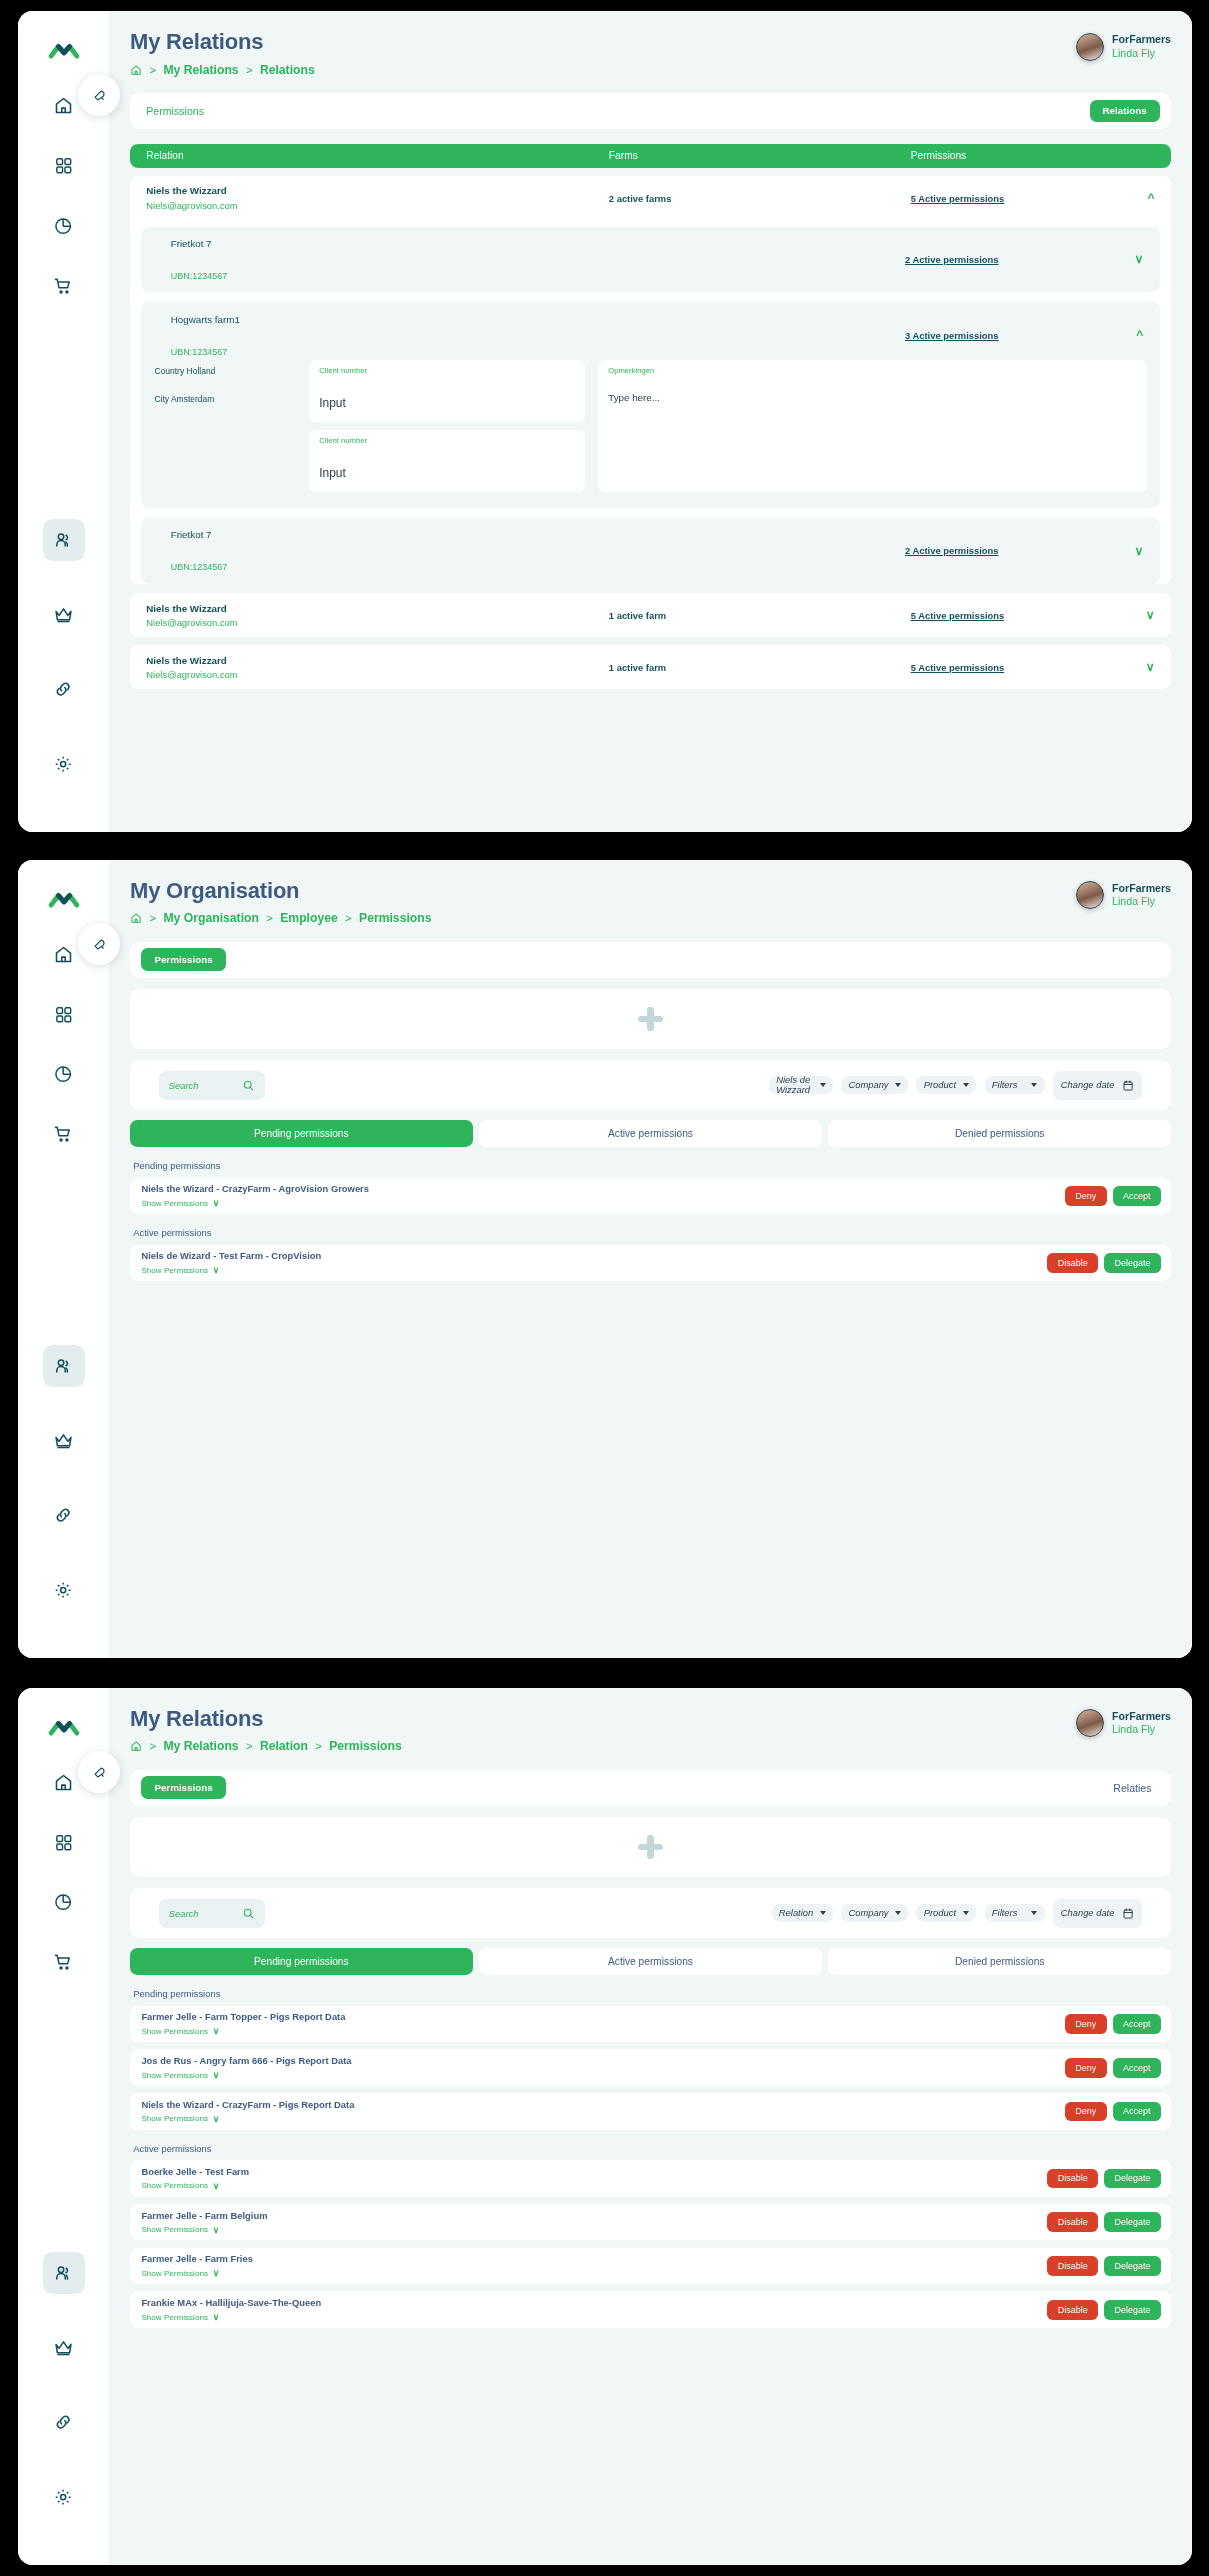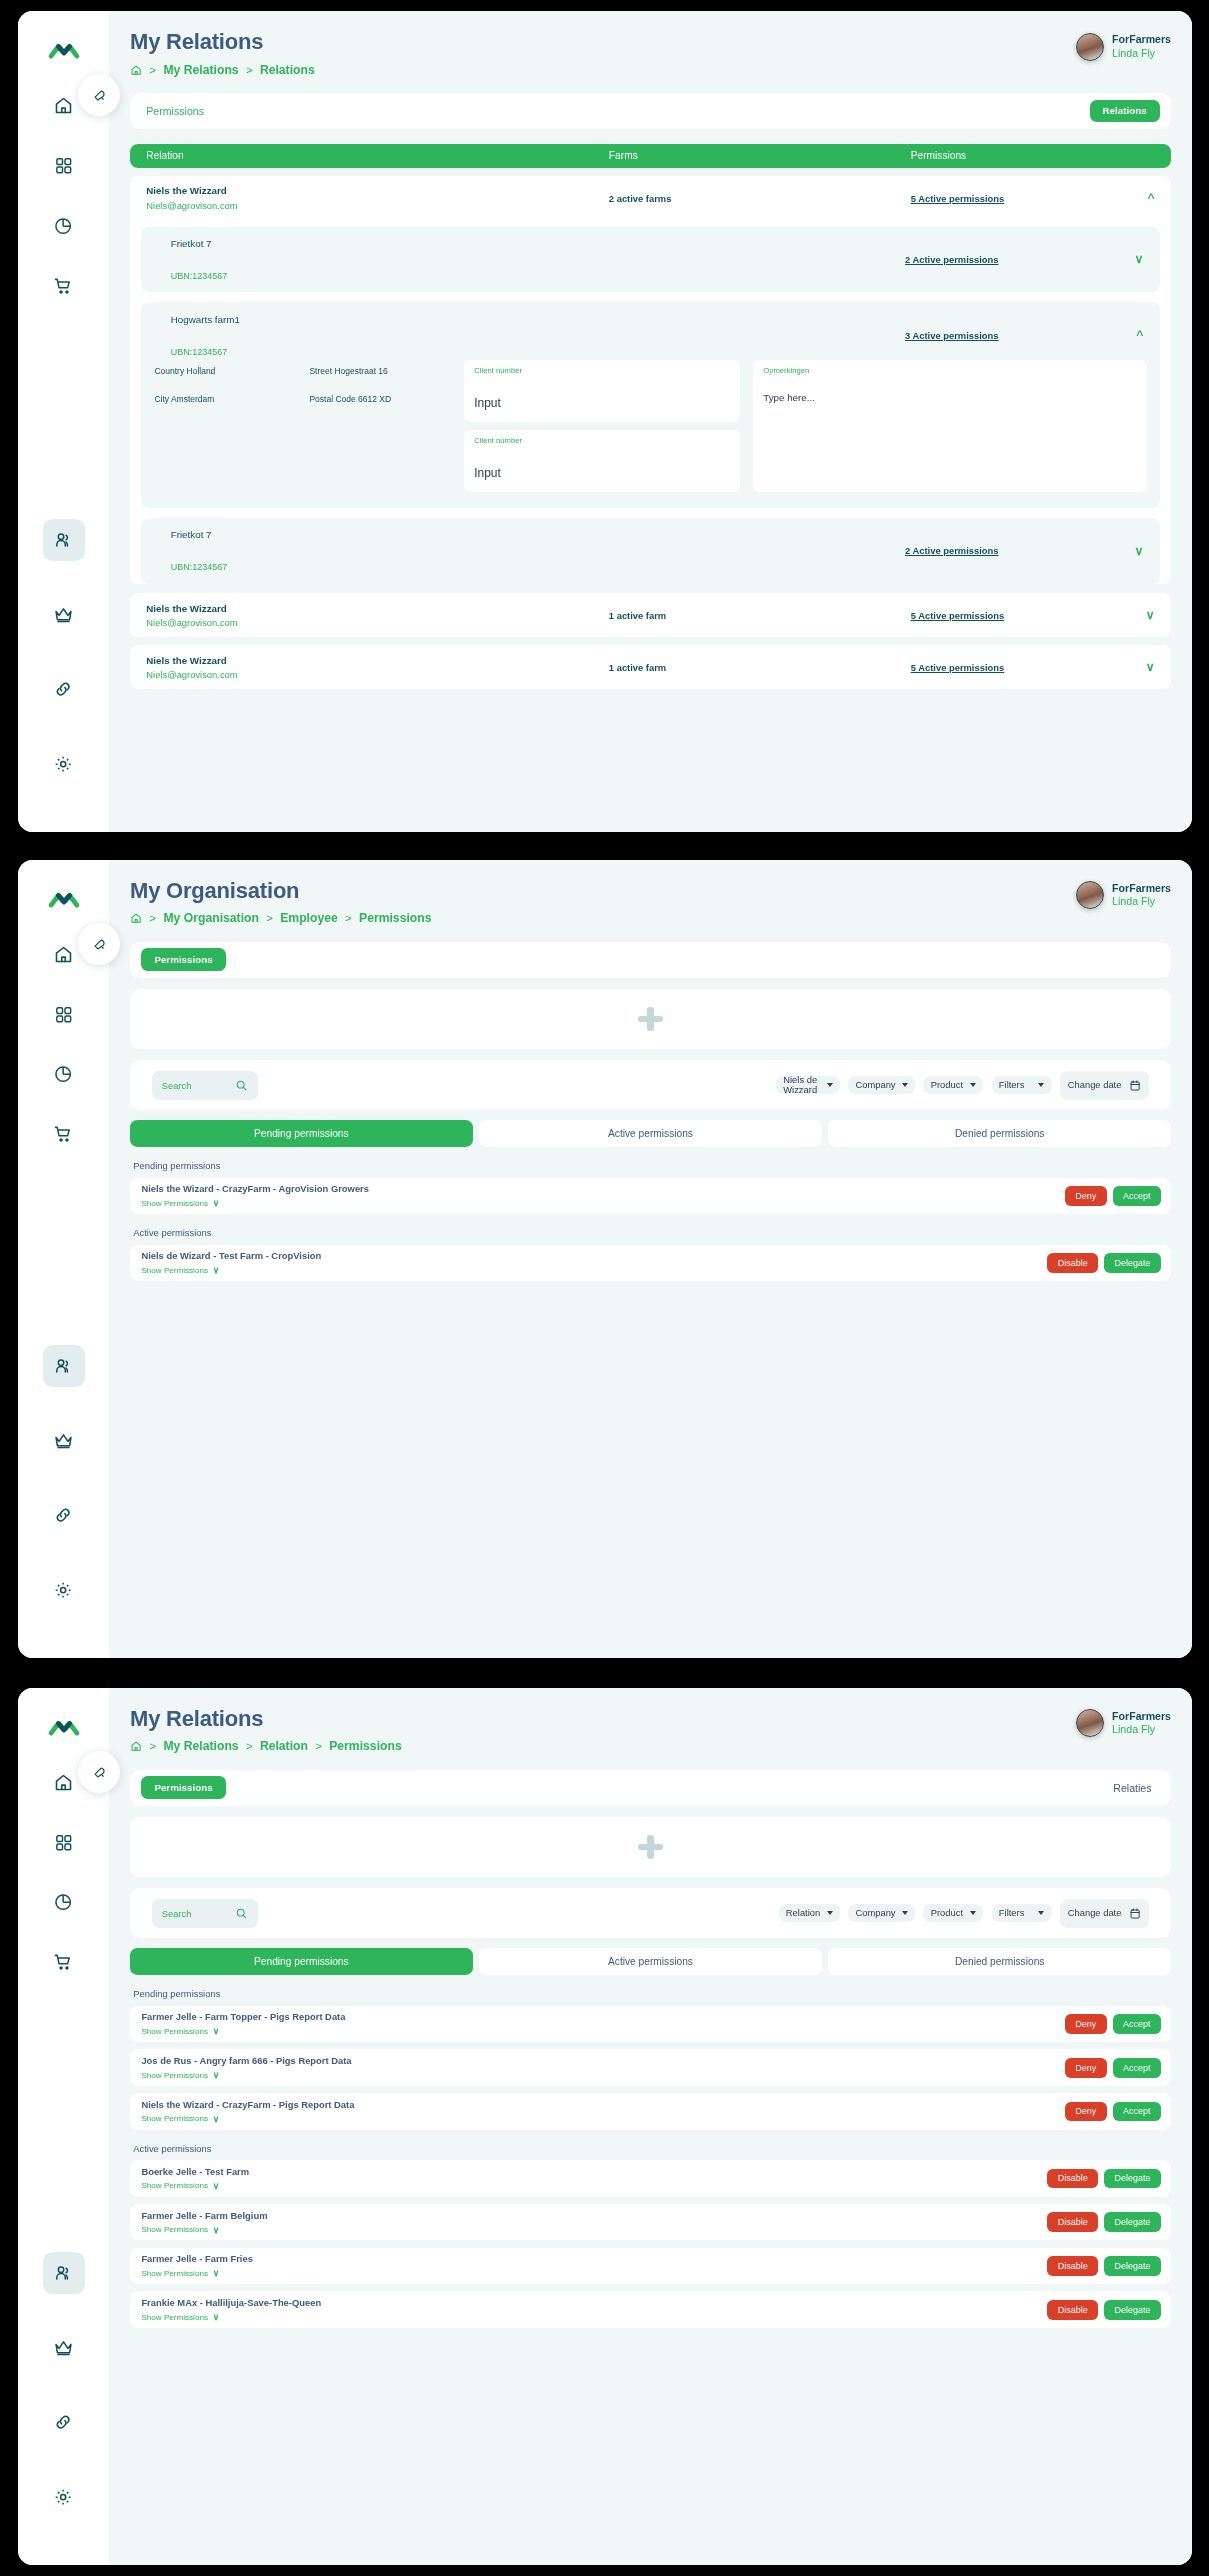--- a/index.html
+++ b/index.html
@@ -201,22 +201,23 @@
   .plus-icon::before { left: 0; top: 9px; width: 24.4px; height: 6.5px; }
   .plus-icon::after  { top: 0; left: 9px; width: 6.5px; height: 24.4px; }
 
   
   .filterbar {
     margin-top: 11.4px;
     background: #fff;
     border-radius: 9.8px;
     height: 50px;
     display: flex; align-items: center;
-    padding: 0 22px;
+    padding: 0 29px;
     gap: 8.1px;
+    font-style: italic;
   }
   .search-field {
     width: 106px; height: 29px;
     background: #e9f1f2; border-radius: 7.3px;
     display: flex; align-items: center; justify-content: space-between;
     padding: 0 9.8px;
   }
   .search-ph { font-size: 9.4px; color: #2eb45a; }
   .filter-gap { flex: 1 1 auto; }
   .dropdown {
@@ -422,24 +423,20 @@
           <div class="col-b"></div>
           <div class="col-c rel-perm-wrap">
             <span class="rel-perm">3 Active permissions</span>
             <span class="chev">^</span>
           </div>
         </div>
         <div class="detail-grid">
           <div class="detail-col-addr">
             <div class="addr-line">Country Holland</div>
             <div class="addr-line">City Amsterdam</div>
-          </div>
-          <div class="detail-col-addr2">
-            <div class="addr-line">Street Hogestraat 16</div>
-            <div class="addr-line">Postal Code 6612 XD</div>
           </div>
           <div class="detail-col-inputs">
             <div class="field">
               <div class="field-label">Client number</div>
               <div class="field-value">Input</div>
             </div>
             <div class="field">
               <div class="field-label">Client number</div>
               <div class="field-value">Input</div>
             </div>

